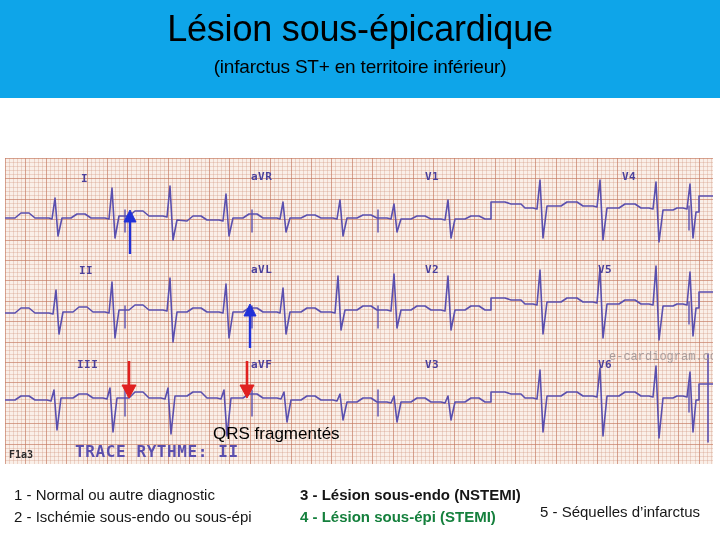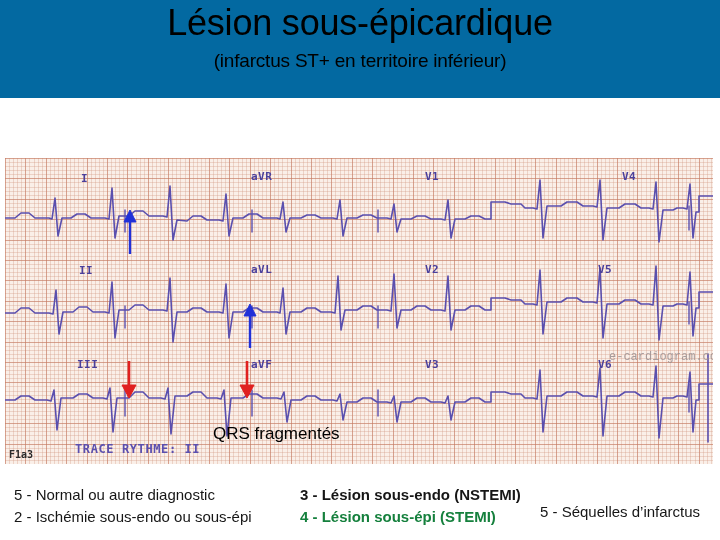--- a/index.html
+++ b/index.html
@@ -19,23 +19,24 @@
     background: #ffffff;
   }
 
   
   #header-band {
     position: absolute;
     left: 0;
     top: 0;
     width: 720px;
     height: 98px;
-    background: #0369a1;
+    background: #0ea5e9;
     text-align: center;
     box-sizing: border-box;
+    padding-top: 6px;
   }
   #slide-title {
     font-size: 36px;
     color: #000000;
     line-height: 46px;
     font-weight: 400;
     letter-spacing: -0.2px;
   }
   #slide-subtitle {
     font-size: 19px;
@@ -106,21 +107,21 @@
     font-size: 10px;
     font-weight: bold;
     color: #2b2b2b;
   }
 
   #rhythm-strip-label {
     position: absolute;
     left: 73px;
     top: 442px;
     font-family: "DejaVu Sans Mono", monospace;
-    font-size: 12px;
+    font-size: 16px;
     font-weight: bold;
     color: #5b4fae;
     letter-spacing: 0.6px;
     white-space: nowrap;
   }
 
   .watermark {
     position: absolute;
     font-family: Liberation Mono, monospace;
     font-size: 12px;
@@ -278,21 +279,21 @@
     <div id="frame-id" style="left:4px; top:291px;">F1a3</div>
 
     <div id="rhythm-strip-label" style="left:70px; top:284px;">TRACE RYTHME: II</div>
 
     <div class="watermark" id="watermark-mid" style="left:604px; top:192px;">e-cardiogram.com</div>
   </div>
 
   <div id="legend">
 
     <div class="legend-col" id="legend-col-a">
-      <div class="legend-line">5 - Normal ou autre diagnostic</div>
+      <div class="legend-line">1 - Normal ou autre diagnostic</div>
       <div class="legend-line">2 - Ischémie sous-endo ou sous-épi</div>
     </div>
 
     <div class="legend-col" id="legend-col-b">
       <div class="legend-line">3 - Lésion sous-endo (NSTEMI)</div>
       <div class="legend-line highlight">4 - Lésion sous-épi (STEMI)</div>
     </div>
 
     <div class="legend-col" id="legend-col-c">
       <div class="legend-line">5 - Séquelles d’infarctus</div>

